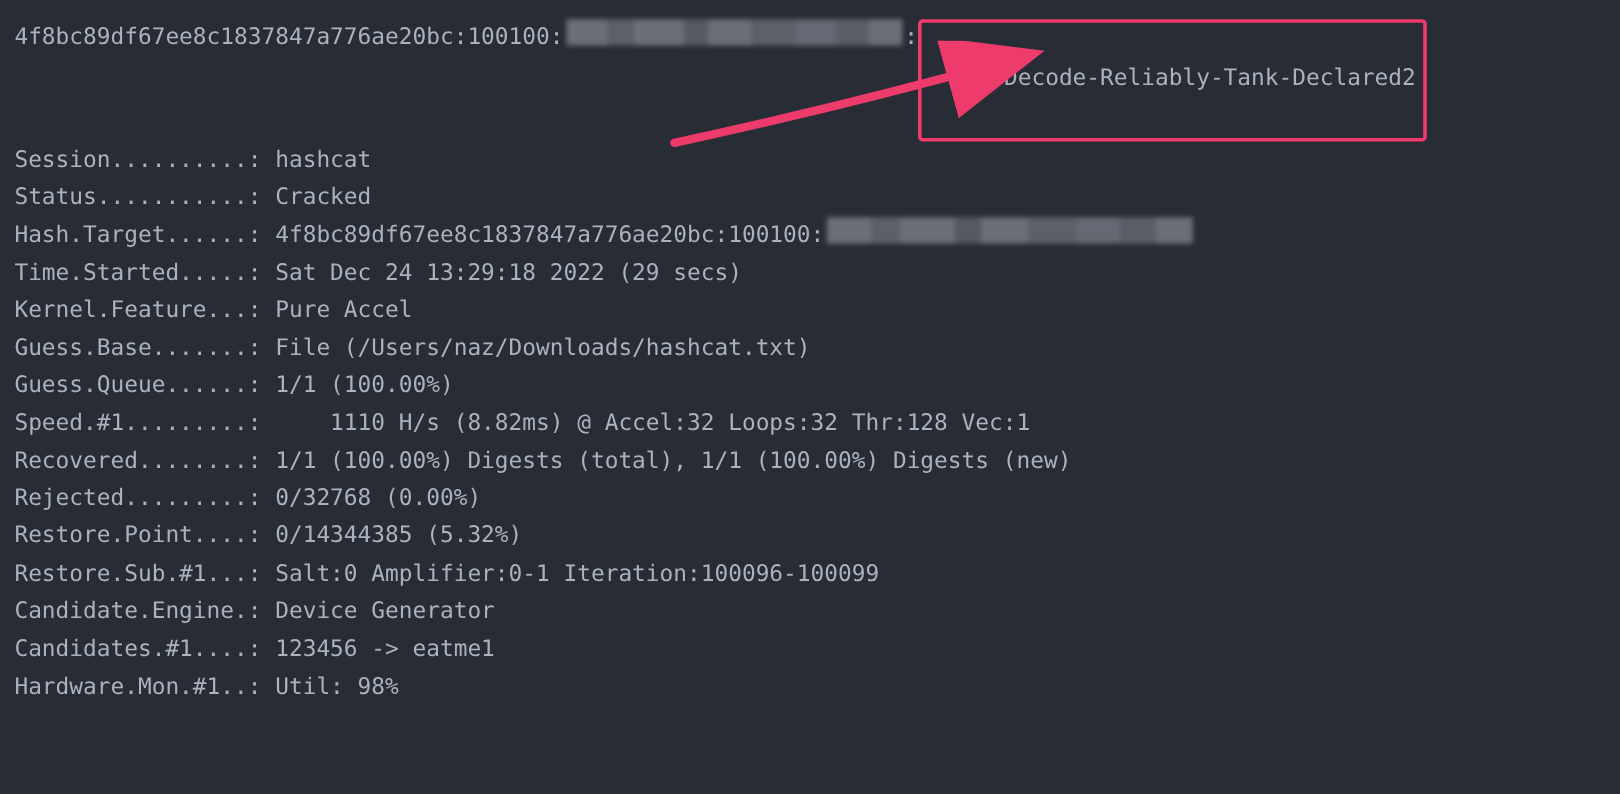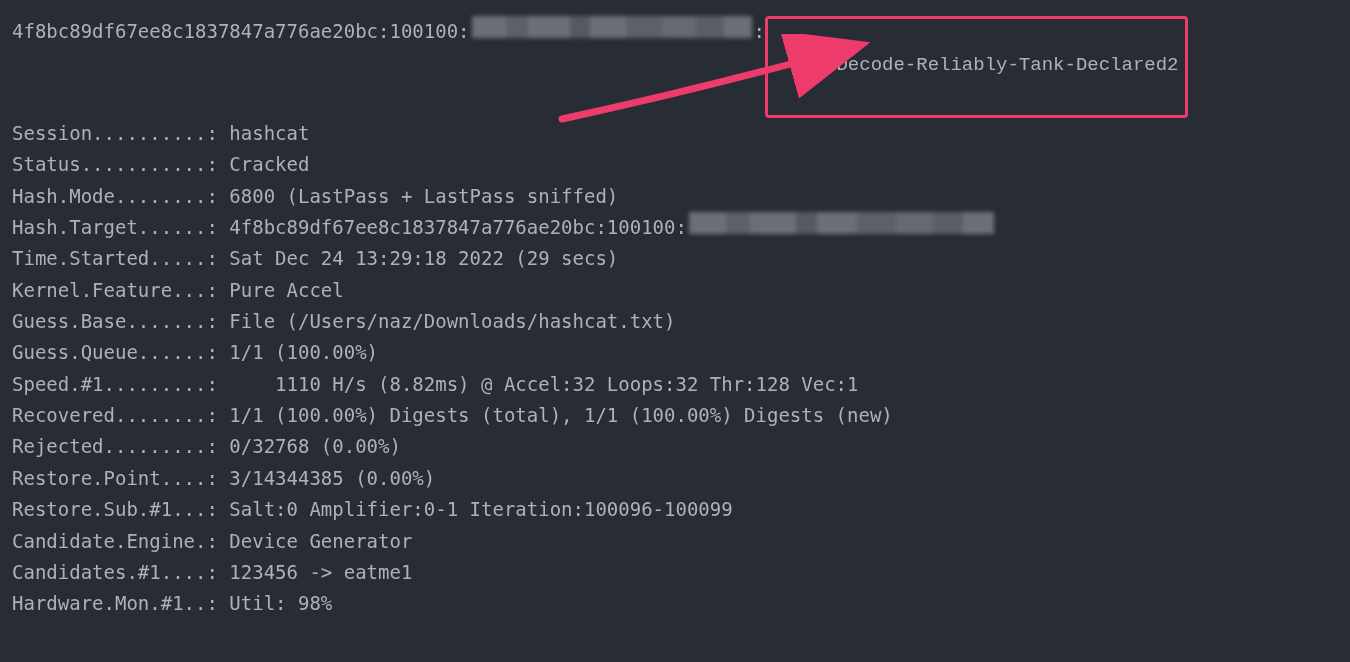--- a/index.html
+++ b/index.html
@@ -21,21 +21,20 @@
     .terminal-line {
       white-space: pre;
       display: flex;
       align-items: flex-start;
     }
     .highlight-box {
       border: 3px solid #ed3b6b;
       border-radius: 4px;
       padding: 0 6px 2px 0;
       display: inline-block;
-      font-family: Liberation Mono, monospace;
     }
     .redacted {
       display: inline-block;
       height: 22px;
       vertical-align: middle;
       background: linear-gradient(90deg, 
         #6b6f77 0%, #6b6f77 12%, #5c6068 12%, #5c6068 20%,
         #6b6f77 20%, #6b6f77 35%, #555962 35%, #555962 42%,
         #6b6f77 42%, #6b6f77 55%, #5c6068 55%, #5c6068 68%,
         #656973 68%, #656973 80%, #5a5e67 80%, #5a5e67 90%,
@@ -67,33 +66,32 @@
     <span class="text-span">4f8bc89df67ee8c1837847a776ae20bc:100100:</span>
     <span class="redacted w1"></span>
     <span class="text-span">:</span>
     <span class="highlight-box">
       <span class="text-span">Decode-Reliably-Tank-Declared2</span>
     </span>
   </div>
 
   <div class="terminal-line"><span class="text-span">Session..........: hashcat</span></div>
   <div class="terminal-line"><span class="text-span">Status...........: Cracked</span></div>
-  <div class="terminal-line"><span class="text-span">Hash.Mode........: 6800 (LastPass + LastPass sniffed)</span></div>
   <div class="terminal-line">
     <span class="text-span">Hash.Target......: 4f8bc89df67ee8c1837847a776ae20bc:100100:</span>
     <span class="redacted w2"></span>
   </div>
   <div class="terminal-line"><span class="text-span">Time.Started.....: Sat Dec 24 13:29:18 2022 (29 secs)</span></div>
   <div class="terminal-line"><span class="text-span">Kernel.Feature...: Pure Accel</span></div>
   <div class="terminal-line"><span class="text-span">Guess.Base.......: File (/Users/naz/Downloads/hashcat.txt)</span></div>
   <div class="terminal-line"><span class="text-span">Guess.Queue......: 1/1 (100.00%)</span></div>
   <div class="terminal-line"><span class="text-span">Speed.#1.........:     1110 H/s (8.82ms) @ Accel:32 Loops:32 Thr:128 Vec:1</span></div>
   <div class="terminal-line"><span class="text-span">Recovered........: 1/1 (100.00%) Digests (total), 1/1 (100.00%) Digests (new)</span></div>
   <div class="terminal-line"><span class="text-span">Rejected.........: 0/32768 (0.00%)</span></div>
-  <div class="terminal-line"><span class="text-span">Restore.Point....: 3/14344385 (0.00%)</span></div>
+  <div class="terminal-line"><span class="text-span">Restore.Point....: 0/14344385 (5.32%)</span></div>
   <div class="terminal-line"><span class="text-span">Restore.Sub.#1...: Salt:0 Amplifier:0-1 Iteration:100096-100099</span></div>
   <div class="terminal-line"><span class="text-span">Candidate.Engine.: Device Generator</span></div>
   <div class="terminal-line"><span class="text-span">Candidates.#1....: 123456 -&gt; eatme1</span></div>
   <div class="terminal-line"><span class="text-span">Hardware.Mon.#1..: Util: 98%</span></div>
 
   <div class="arrow-container">
     <svg width="340" height="100" viewBox="0 0 340 100">
       <defs>
         <marker id="arrowhead" markerWidth="12" markerHeight="12" refX="10" refY="5" orient="auto">
           <polygon points="0 0, 12 5, 0 10" fill="#ed3b6b"></polygon>

